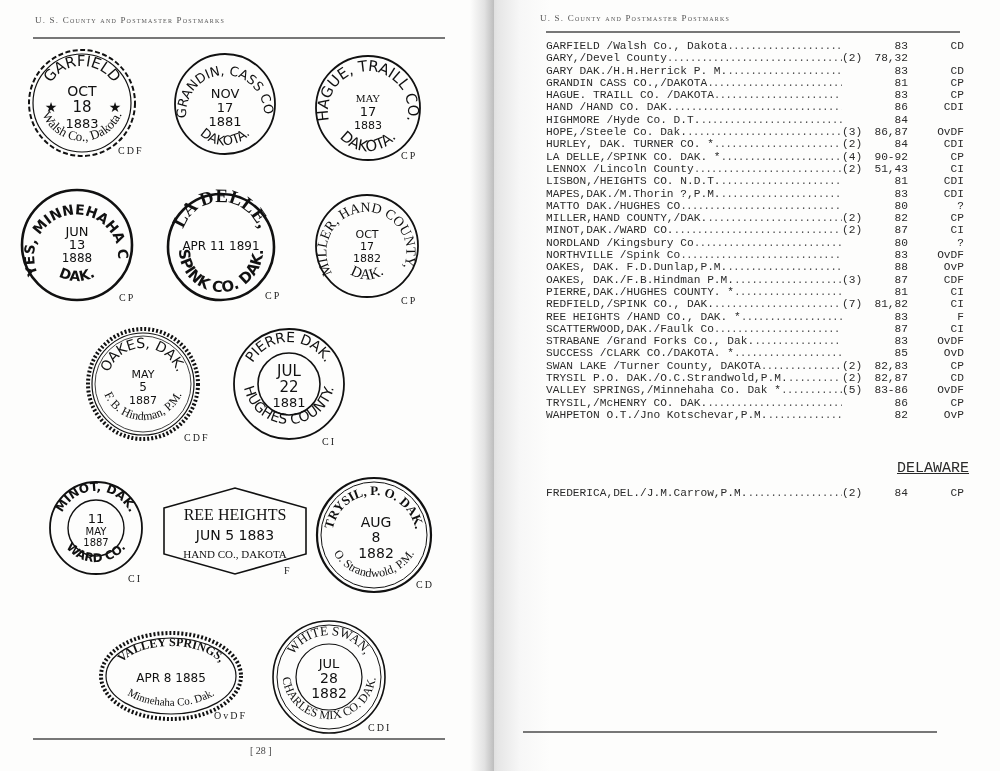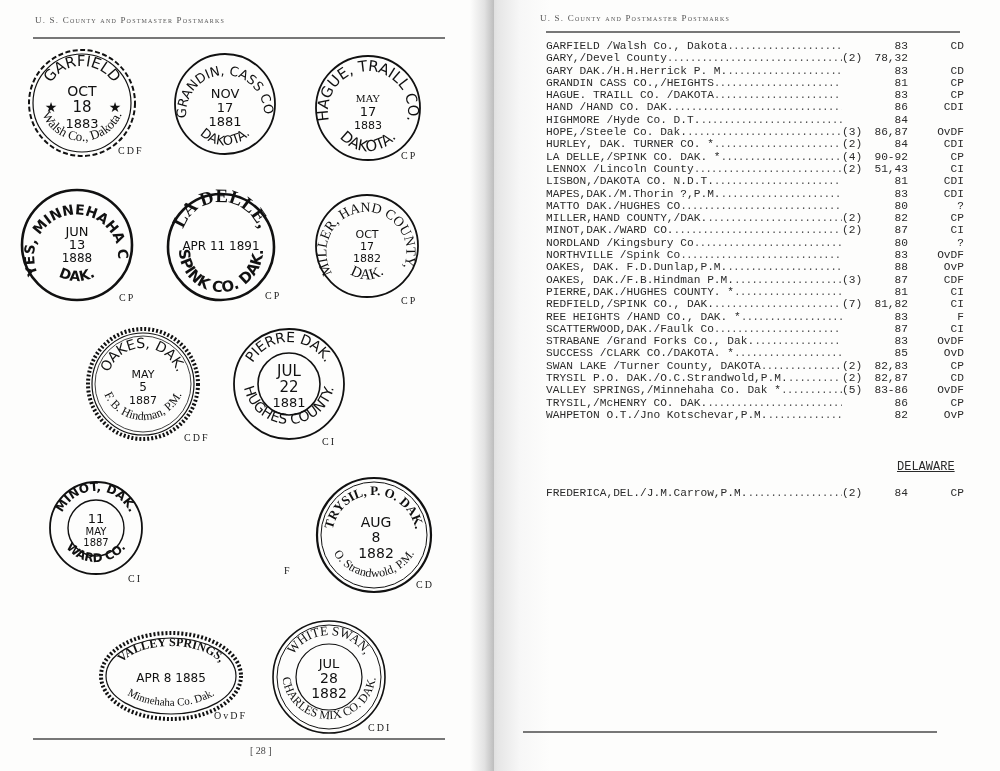--- a/index.html
+++ b/index.html
@@ -26,21 +26,21 @@
   .list { position:absolute; left:546px; top:40px; width:420px; font-family:"Liberation Mono", monospace;
           font-size:11.2px; line-height:12.3px; color:#2a2a2a; }
   .row { display:flex; white-space:nowrap; height:12.3px; }
   .row .entry { width:296px; overflow:hidden; display:flex; }
   .row .entry .name { flex:0 0 auto; }
   .row .entry .dots { flex:1 1 auto; overflow:hidden; color:#555; letter-spacing:-1px; }
   .row .count { width:24px; text-align:left; }
   .row .years { width:42px; text-align:right; }
   .row .type { width:56px; text-align:right; }
   .section-heading { position:absolute; left:897px; top:460px; font-family:"Liberation Mono", monospace;
-                     font-size:12px; text-decoration:underline; color:#2a2a2a; }
+                     font-size:15px; text-decoration:underline; color:#2a2a2a; }
   .list2 { top:487px; }
 </style>
 </head>
 <body>
 
 <div class="page page-left">
   <div class="running-head" style="left:35px; top:15px; width:415px;">U. S. County and Postmaster Postmarks</div>
   <div class="rule" style="left:33px; top:37px; width:412px;"></div>
 
   <div class="stamp" style="left:25px;top:48px;">
@@ -166,20 +166,28 @@
       <text font-size="12" font-weight="bold"><textPath href="#p-min-top" startOffset="50%" text-anchor="middle">MINOT, DAK.</textPath></text>
       <path id="p-min-bot" d="M 10 44 A 38 38 0 0 0 86 44" fill="none"></path>
       <text font-size="12" font-weight="bold"><textPath href="#p-min-bot" startOffset="50%" text-anchor="middle">WARD CO.</textPath></text>
       <text x="48" y="43" font-size="13" text-anchor="middle">11</text>
       <text x="48" y="55" font-size="10" text-anchor="middle">MAY</text>
       <text x="48" y="66" font-size="10" text-anchor="middle">1887</text>
     </svg>
   </div>
   <div class="code" style="left:128px;top:573px;">CI</div>
 
+  <div class="stamp" style="left:160px;top:486px;">
+    <svg width="150" height="90" viewBox="0 0 150 90">
+      <polygon points="4,22 75,2 146,22 146,68 75,88 4,68" fill="none" stroke="#111" stroke-width="1.6"></polygon>
+      <text x="75" y="34" font-size="16" text-anchor="middle" class="serif">REE HEIGHTS</text>
+      <text x="75" y="54" font-size="14" text-anchor="middle">JUN 5 1883</text>
+      <text x="75" y="72" font-size="11" text-anchor="middle" class="serif">HAND CO., DAKOTA</text>
+    </svg>
+  </div>
   <div class="code" style="left:284px;top:565px;">F</div>
 
   <div class="stamp" style="left:314px;top:475px;">
     <svg width="120" height="120" viewBox="0 0 120 120">
       <circle cx="60" cy="60" r="57" fill="none" stroke="#111" stroke-width="2.2"></circle>
       <circle cx="60" cy="60" r="53" fill="none" stroke="#111" stroke-width="1"></circle>
       <path id="p-try-top" d="M 18 62 A 42 42 0 0 1 102 62" fill="none"></path>
       <text font-size="13" class="serif" font-weight="bold"><textPath href="#p-try-top" startOffset="50%" text-anchor="middle">TRYSIL, P. O. DAK.</textPath></text>
       <path id="p-try-bot" d="M 14 56 A 46 46 0 0 0 106 56" fill="none"></path>
       <text font-size="12" class="serif"><textPath href="#p-try-bot" startOffset="50%" text-anchor="middle">O. Strandwold, P.M.</textPath></text>
@@ -254,21 +262,21 @@
       <span class="entry">
         <span class="name">GARY DAK./H.H.Herrick P. M.</span>
         <span class="dots"> ....................................................................</span>
       </span>
       <span class="count"></span>
       <span class="years">83</span>
       <span class="type">CD</span>
     </div>
     <div class="row">
       <span class="entry">
-        <span class="name">GRANDIN CASS CO.,/HEIGHTS</span>
+        <span class="name">GRANDIN CASS CO.,/DAKOTA</span>
         <span class="dots"> ....................................................................</span>
       </span>
       <span class="count"></span>
       <span class="years">81</span>
       <span class="type">CP</span>
     </div>
     <div class="row">
       <span class="entry">
         <span class="name">HAGUE. TRAILL CO. /DAKOTA</span>
         <span class="dots"> ....................................................................</span>
@@ -326,21 +334,21 @@
       <span class="entry">
         <span class="name">LENNOX /Lincoln County</span>
         <span class="dots"> ....................................................................</span>
       </span>
       <span class="count">(2)</span>
       <span class="years">51,43</span>
       <span class="type">CI</span>
     </div>
     <div class="row">
       <span class="entry">
-        <span class="name">LISBON,/DAKOTA CO. N.D.T.</span>
+        <span class="name">LISBON,/HEIGHTS CO. N.D.T.</span>
         <span class="dots"> ....................................................................</span>
       </span>
       <span class="count"></span>
       <span class="years">81</span>
       <span class="type">CDI</span>
     </div>
     <div class="row">
       <span class="entry">
         <span class="name">MAPES,DAK./M.Thorin ?,P.M.</span>
         <span class="dots"> ....................................................................</span>

